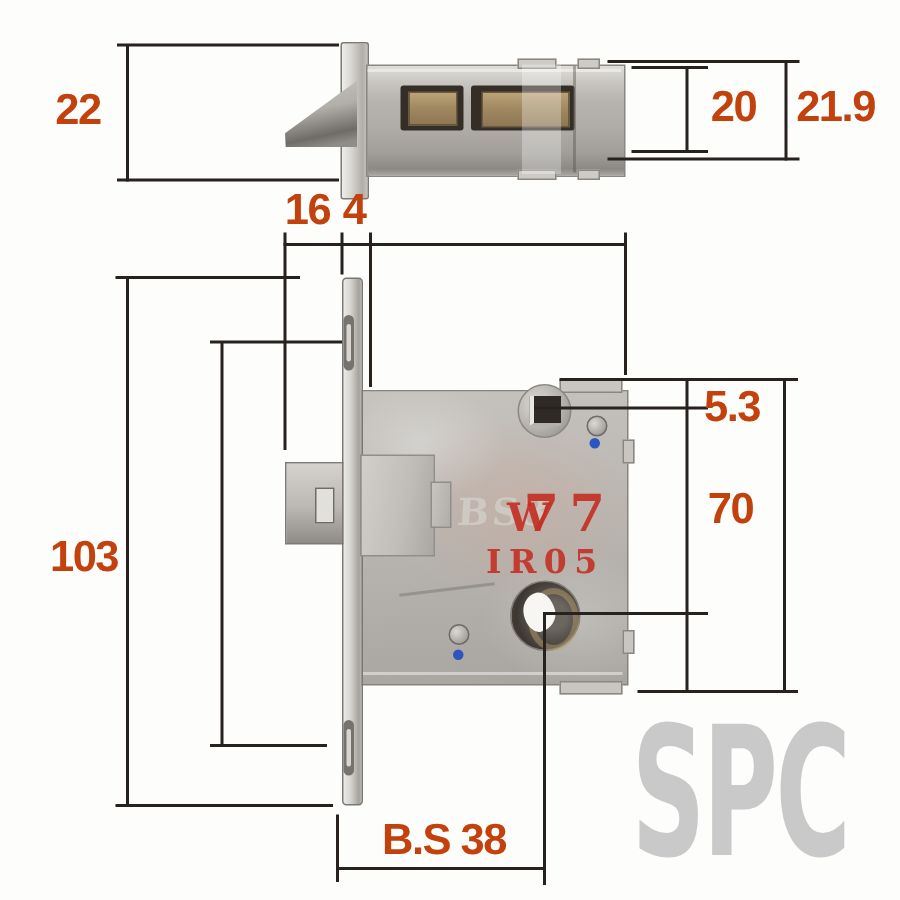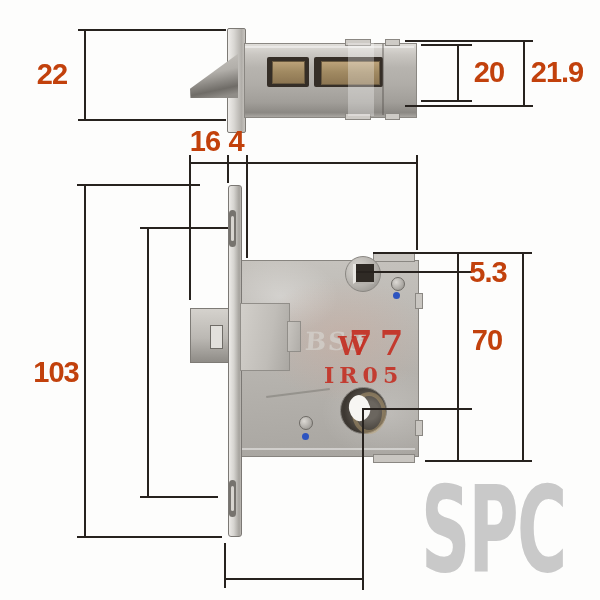--- a/index.html
+++ b/index.html
@@ -172,15 +172,16 @@
 
   
   <div class="dim" style="left:52px;top:74px;">22</div>
   <div class="dim" style="left:489px;top:72px;">20</div>
   <div class="dim" style="left:557px;top:72px;">21.9</div>
   <div class="dim" style="left:205px;top:141px;">16</div>
   <div class="dim" style="left:236px;top:141px;">4</div>
   <div class="dim" style="left:56px;top:357px;margin-top:15px;">103</div>
   <div class="dim" style="left:488px;top:272px;">5.3</div>
   <div class="dim" style="left:487px;top:340px;">70</div>
+  <div class="dim" style="left:296px;top:561px;">B.S 38</div>
 
   <div class="watermark">SPC</div>
 </div>
 
 </body></html>

